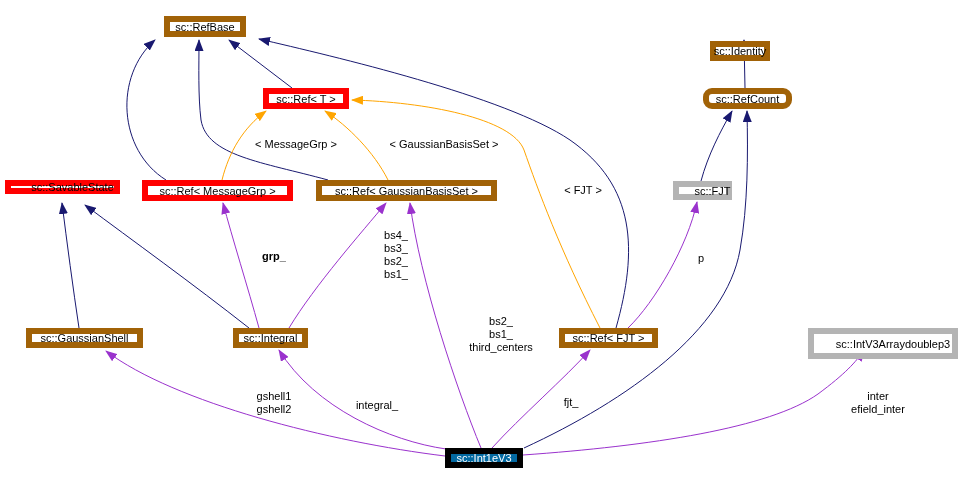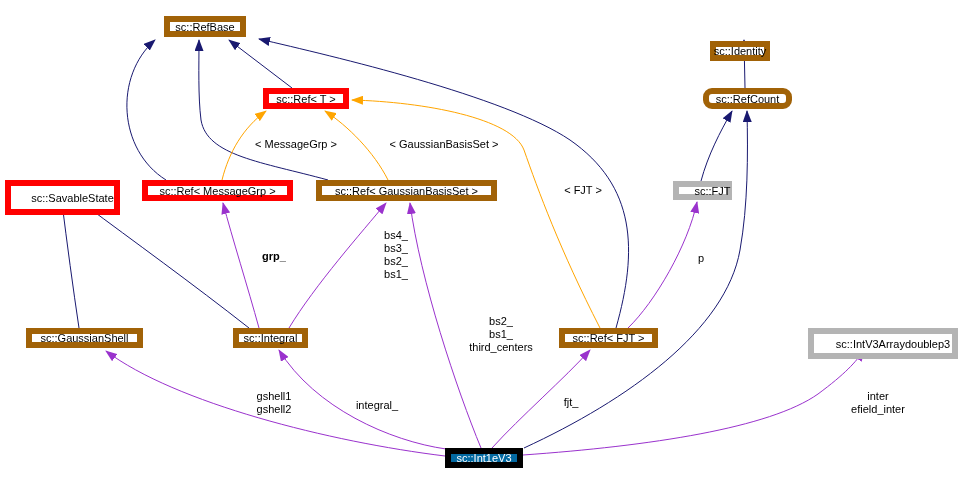--- a/index.html
+++ b/index.html
@@ -90,21 +90,21 @@
         <path d="M 492,448 C 520,417 565,378 590,350" fill="none" stroke="#9a32cd" stroke-width="1" marker-end="url(#arrow-usage)"></path>
         <path d="M 628,328 C 655,302 688,245 697,202" fill="none" stroke="#9a32cd" stroke-width="1" marker-end="url(#arrow-usage)"></path>
         <path d="M 523,455 C 650,446 770,428 818,394 C 845,374 856,362 864,350" fill="none" stroke="#9a32cd" stroke-width="1" marker-end="url(#arrow-usage)"></path>
       </g>
   </svg>
   <div id="node-layer">
       <div class="node" style="left: 164px; top: 16px; width: 82px; height: 21px;">sc::RefBase</div>
       <div class="node" style="left: 710px; top: 17px; width: 60px; height: 20px; margin-top: 24px;">sc::Identity</div>
       <div class="node red" style="left: 263px; top: 88px; width: 86px; height: 21px;">sc::Ref&lt; T &gt;</div>
       <div class="node" style="left: 703px; top: 88px; width: 89px; height: 21px; border-radius: 9px;">sc::RefCount</div>
-      <div class="node red" style="left: 5px; top: 180px; width: 115px; height: 35px; padding-left: 20px;">sc::SavableState</div>
+      <div class="node red" style="left: 5px; top: 180px; width: 115px; height: 14px; padding-left: 20px;">sc::SavableState</div>
       <div class="node red" style="left: 142px; top: 180px; width: 151px; height: 21px;">sc::Ref&lt; MessageGrp &gt;</div>
       <div class="node" style="left: 316px; top: 180px; width: 181px; height: 21px;">sc::Ref&lt; GaussianBasisSet &gt;</div>
       <div class="node grey" style="left: 673px; top: 181px; width: 59px; height: 19px;">sc::FJT</div>
       <div class="node" style="left: 559px; top: 328px; width: 99px; height: 20px;">sc::Ref&lt; FJT &gt;</div>
       <div class="node" style="left: 26px; top: 328px; width: 117px; height: 20px;">sc::GaussianShell</div>
       <div class="node" style="left: 233px; top: 328px; width: 75px; height: 20px;">sc::Integral</div>
       <div class="node grey" style="left: 808px; top: 328px; width: 150px; height: 31px;">sc::IntV3Arraydoublep3</div>
       <div class="node dark" style="left: 445px; top: 448px; width: 78px; height: 20px;">sc::Int1eV3</div>
     </div>
   <div id="label-layer">

